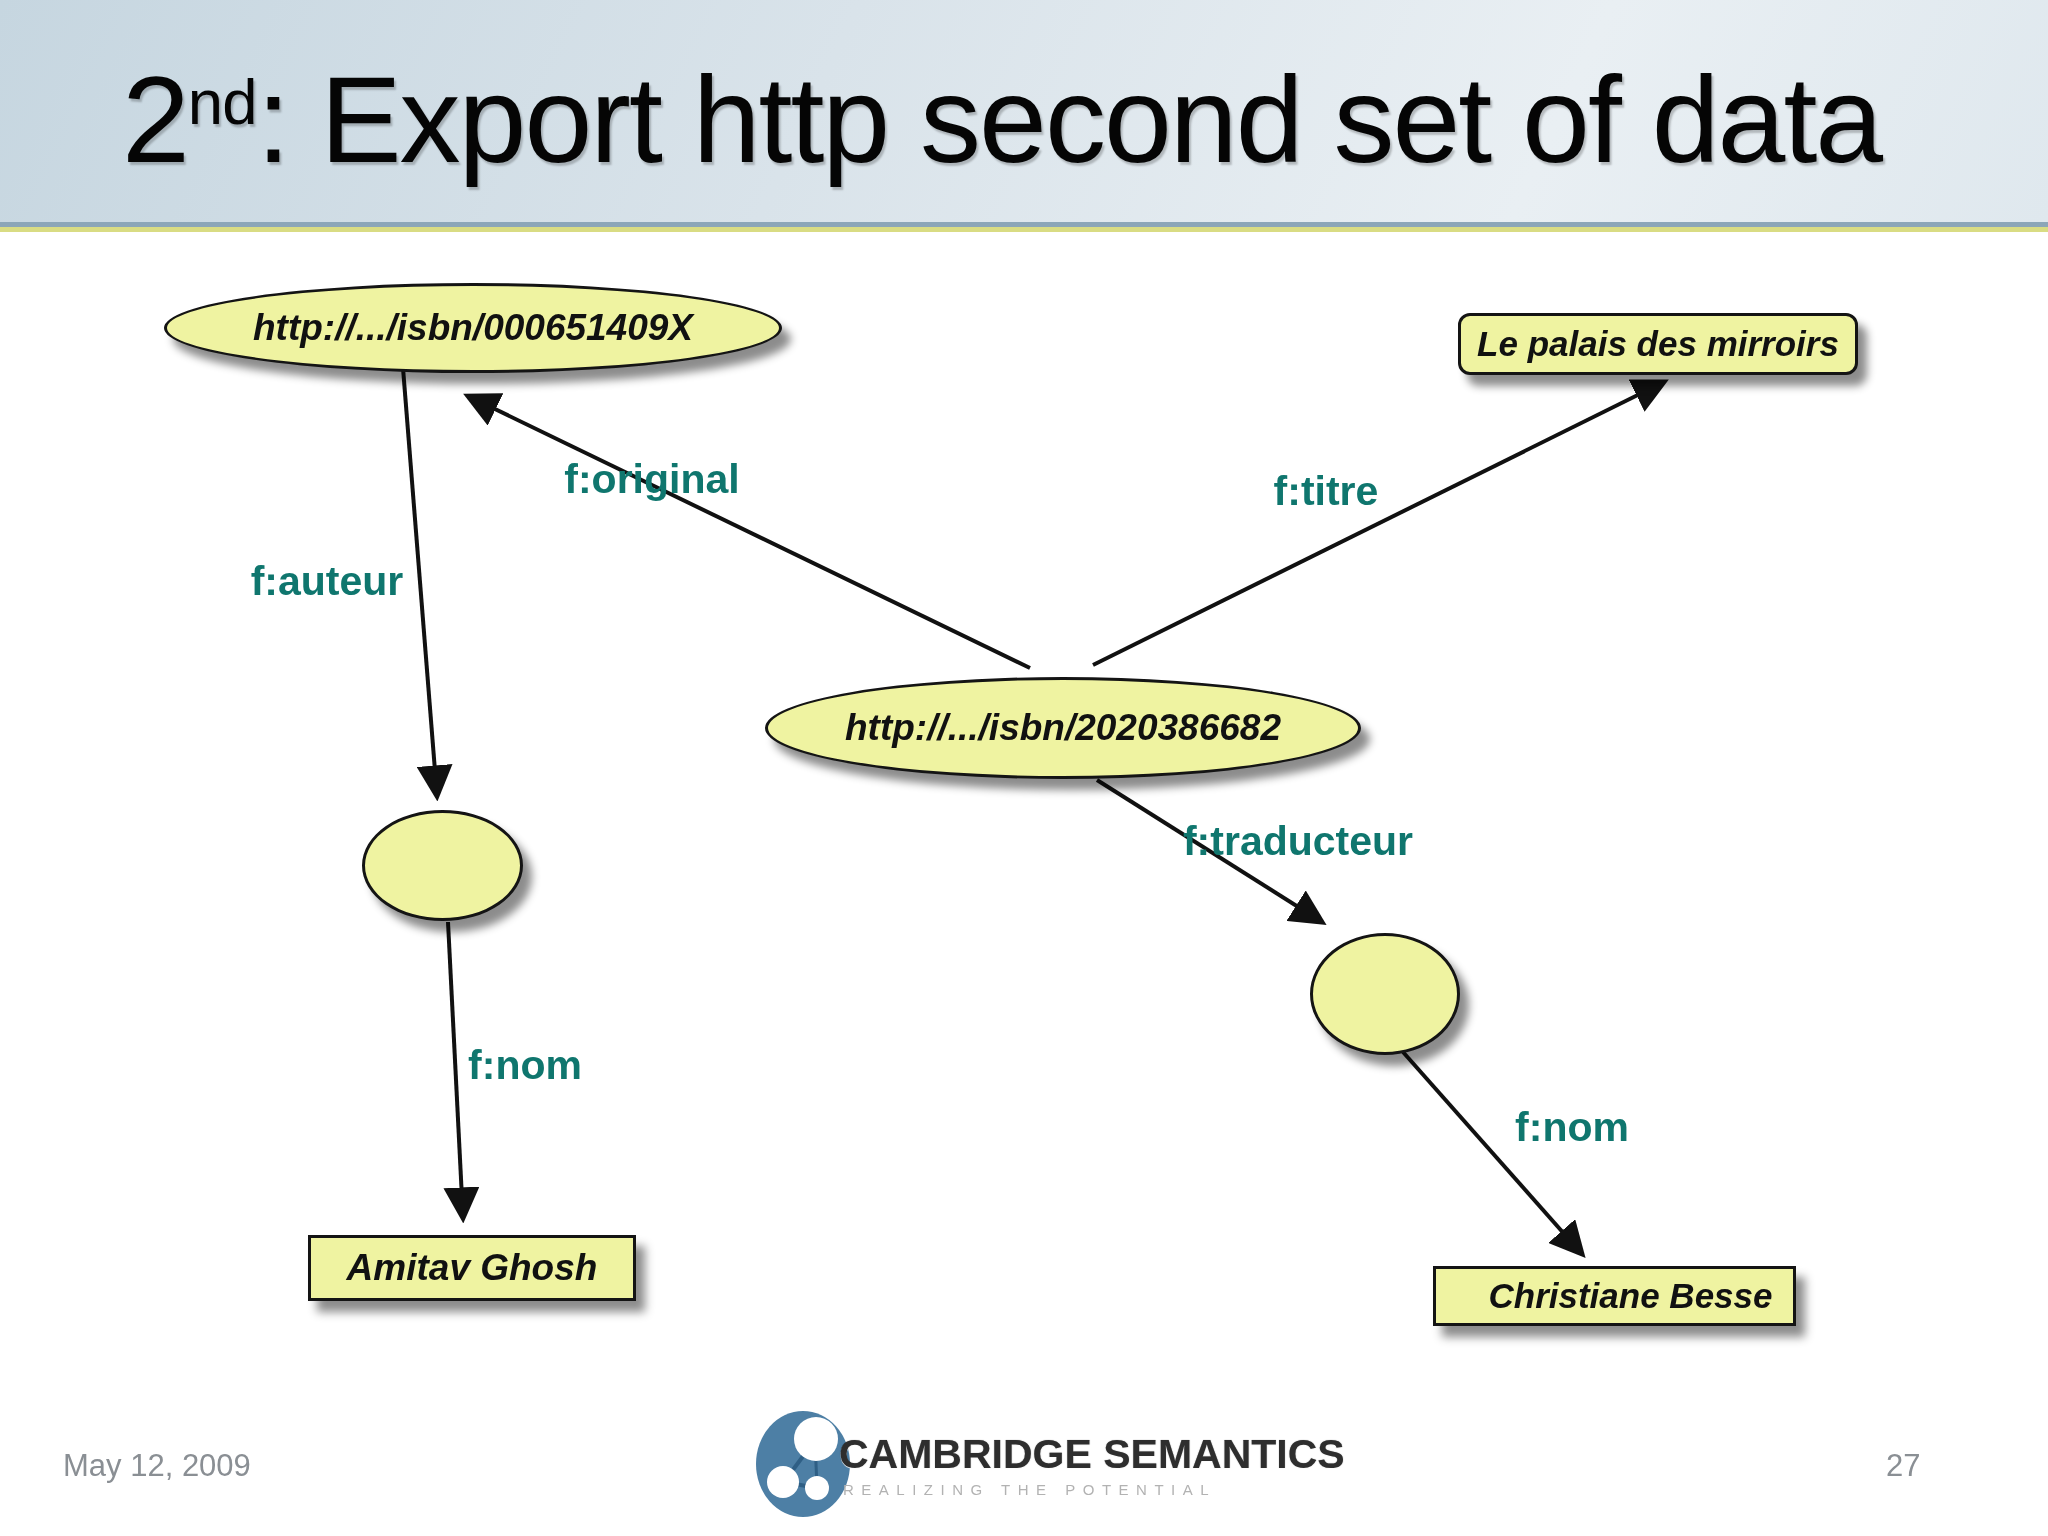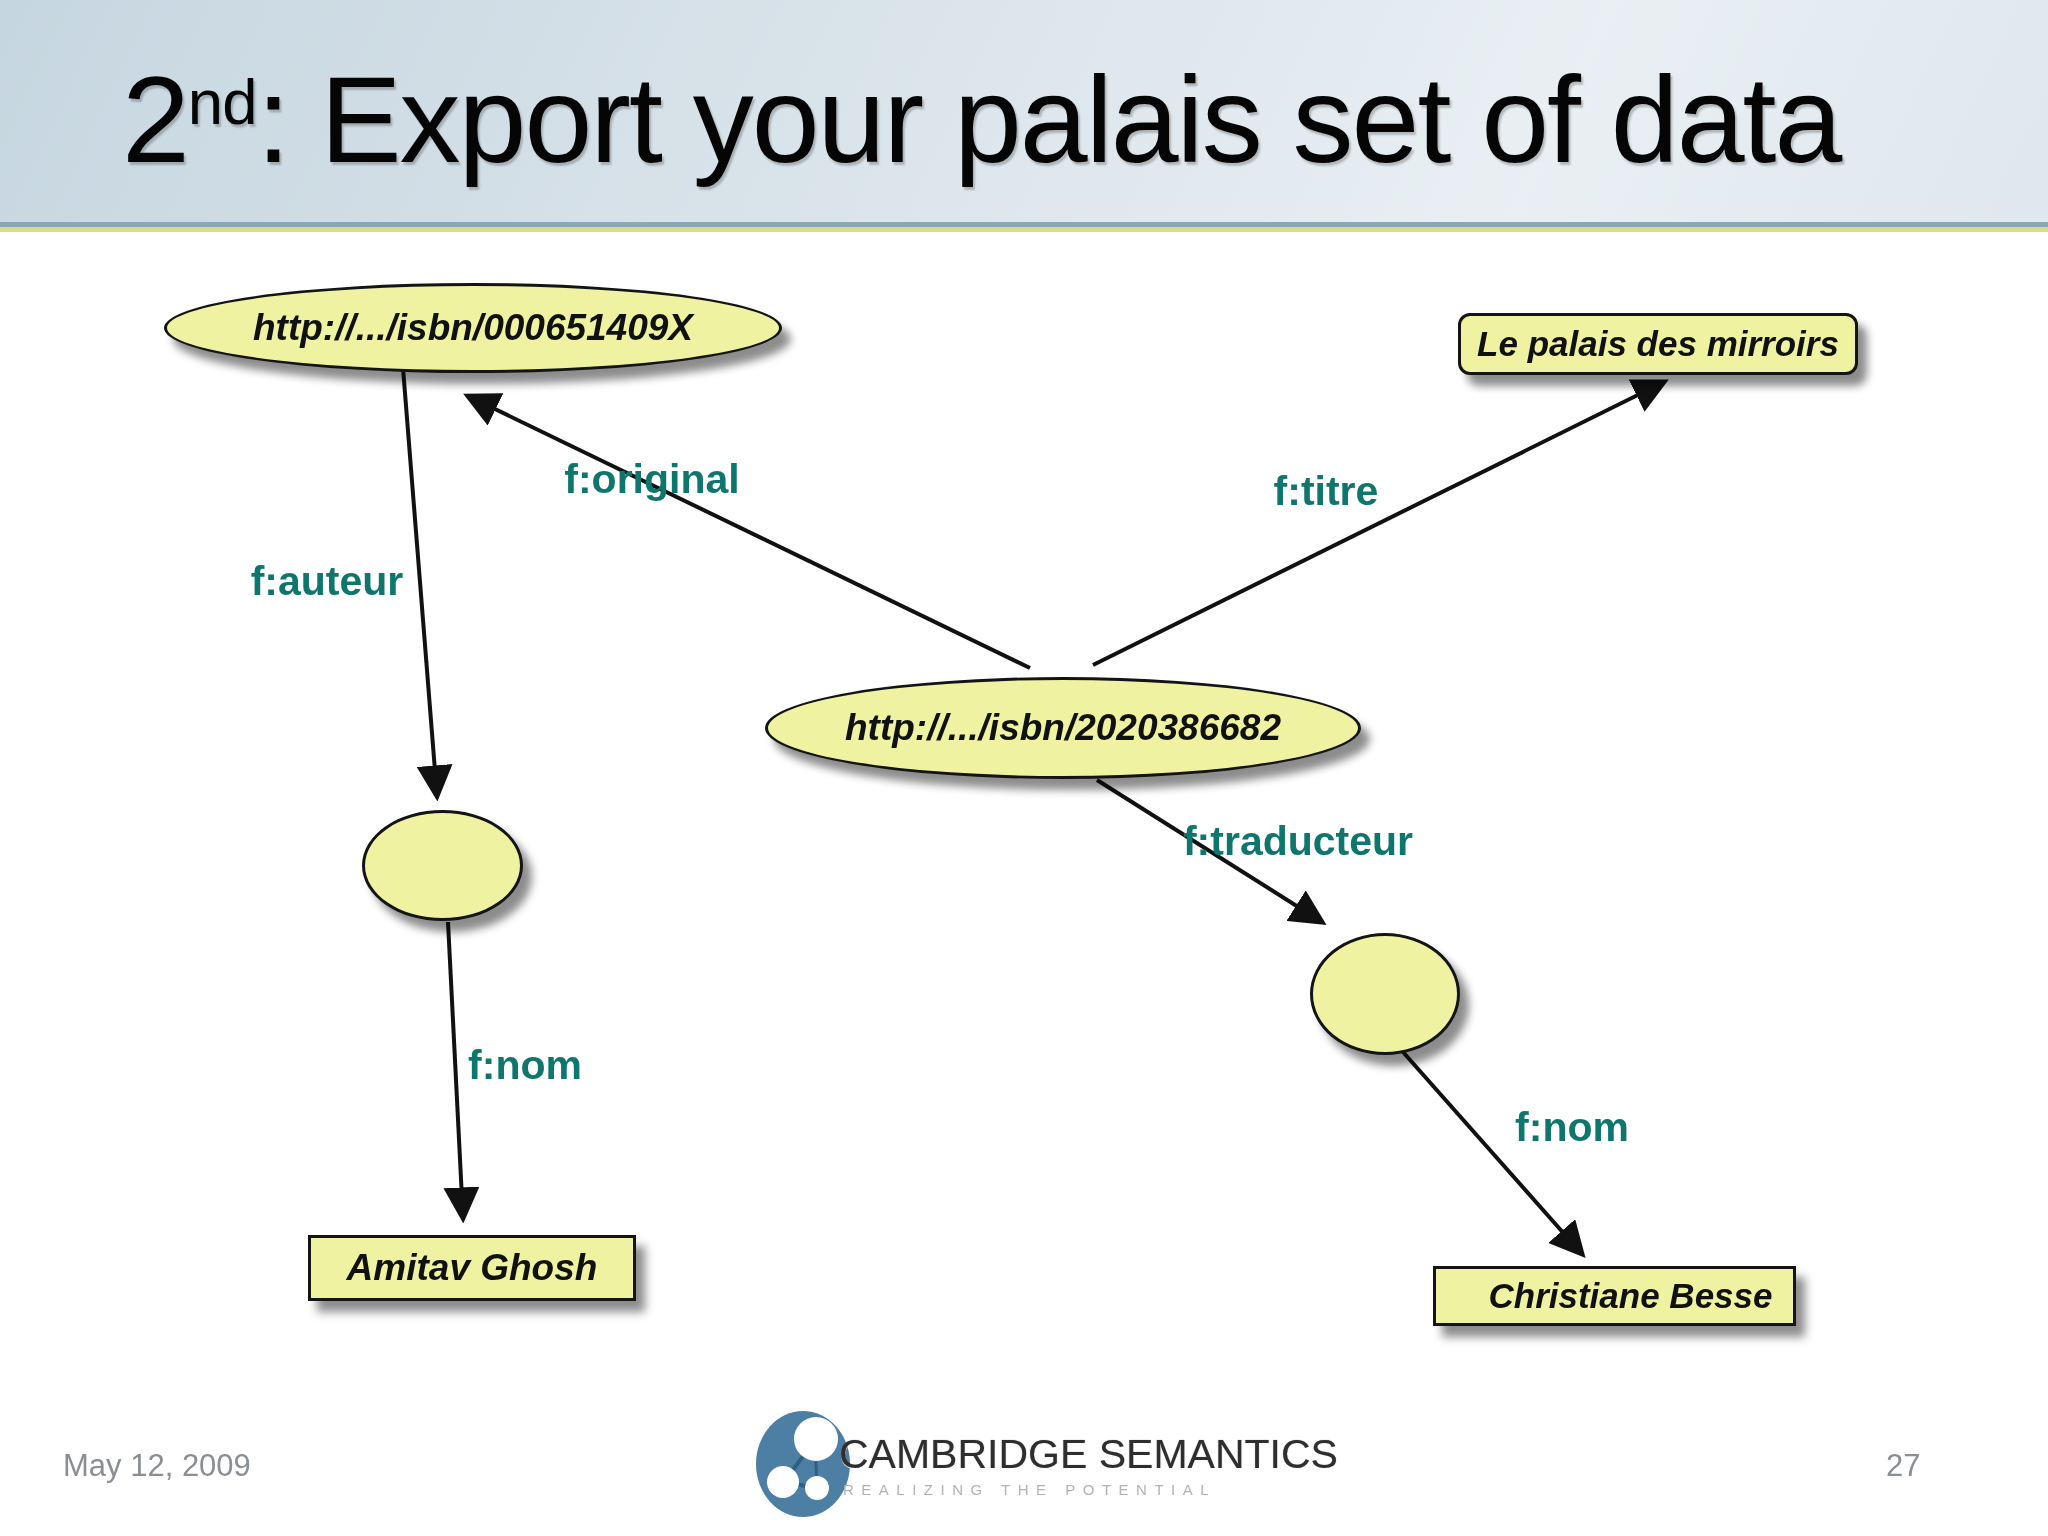--- a/index.html
+++ b/index.html
@@ -27,33 +27,33 @@
   .edge-label{position:absolute;transform:translateX(-50%);font-size:41px;color:#0f766e;
               white-space:nowrap;font-weight:bold;}
 
   .arrows{position:absolute;left:0;top:0;pointer-events:none;}
 
   
   .footer-date{position:absolute;left:63px;top:1448px;font-size:31px;color:#8a8f94;}
   .footer-page{position:absolute;left:1886px;top:1448px;font-size:31px;color:#8a8f94;}
   .logo{position:absolute;left:753px;top:1408px;display:flex;align-items:center;}
   .logo-text-block{margin-left:-14px;}
-  .logo-name{font-size:41px;color:#2e2e2e;letter-spacing:0px;font-weight:400;
+  .logo-name{font-size:41px;color:#2e2e2e;letter-spacing:0px;font-weight:700;
              text-shadow:0 1px 0 rgba(255,255,255,0.8),0 0 1px rgba(0,0,0,0.55);}
   .logo-tagline{font-size:15px;color:#b2b2b2;letter-spacing:7.5px;margin-top:3px;margin-left:4px;}
 </style>
 </head>
 <body>
 
 <div class="slide">
 
   <div class="header"></div>
   <div class="rule-blue"></div>
   <div class="rule-green"></div>
-  <div class="title"><span>2</span><sup>nd</sup><span>: Export your palais set of data</span></div>
+  <div class="title"><span>2</span><sup>nd</sup><span>: Export http second set of data</span></div>
 
   <svg class="arrows" width="2048" height="1536" viewBox="0 0 2048 1536">
     <defs>
       <marker id="arrow" viewBox="0 0 10 10" refX="8.5" refY="5" markerWidth="9" markerHeight="9" orient="auto-start-reverse">
         <path d="M0,0 L10,5 L0,10 z" fill="#111111"></path>
       </marker>
     </defs>
     <line x1="403" y1="368" x2="437" y2="796" stroke="#111111" stroke-width="4" marker-end="url(#arrow)"></line>
     <line x1="1030" y1="668" x2="468" y2="396" stroke="#111111" stroke-width="4" marker-end="url(#arrow)"></line>
     <line x1="1093" y1="665" x2="1664" y2="382" stroke="#111111" stroke-width="4" marker-end="url(#arrow)"></line>

